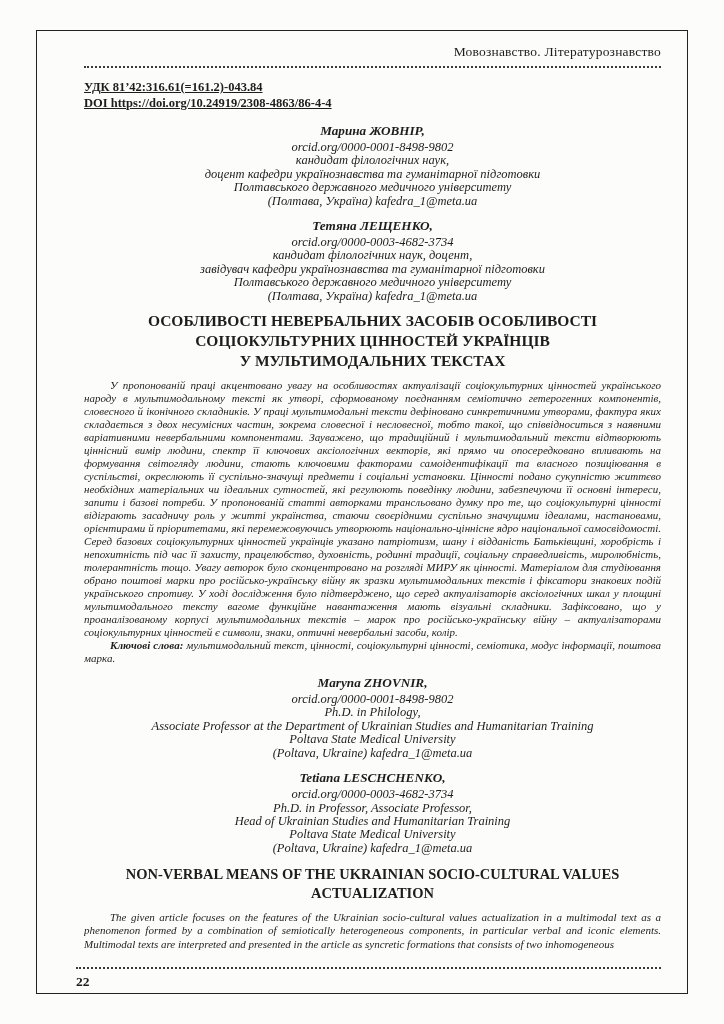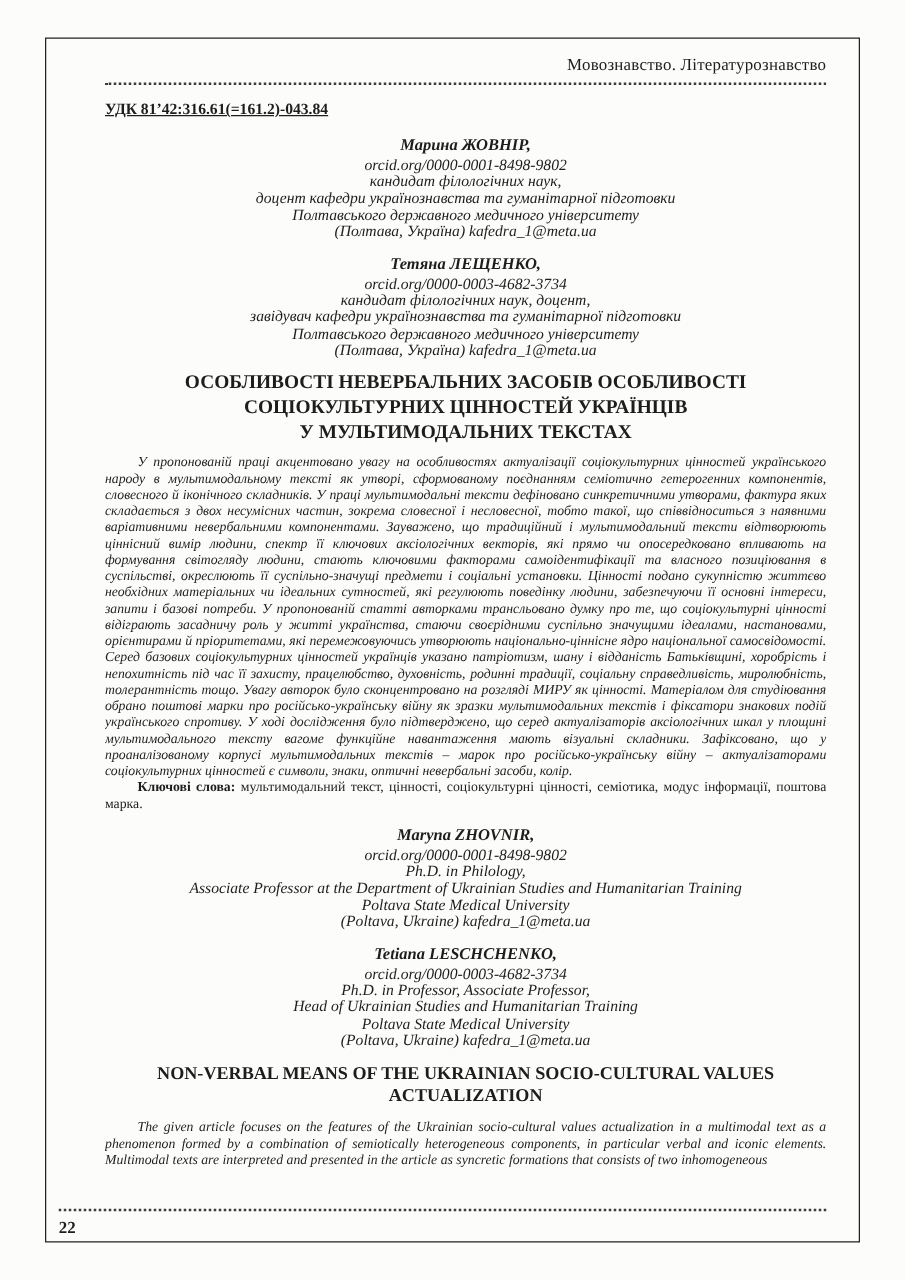--- a/index.html
+++ b/index.html
@@ -27,45 +27,46 @@
   .meta { margin-top:12px; font-weight:bold; font-size:12.5px; line-height:15.5px;text-decoration:underline; }
   .authors { margin-top:12px; text-align:center; font-style:italic; font-size:12.5px; line-height:13.4px; }
   .authors.second { margin-top:10px; }
   .author-name { font-weight:bold; font-size:13.2px; line-height:16px; margin-bottom:2px; }
   .title { margin-top:8px; text-align:center; font-weight:bold; font-size:15.5px; line-height:20px; }
   .abstract {
     margin-top:8px; font-style:italic; font-size:11px; line-height:13px;
     text-align:justify; text-indent:26px;
   }
   .keywords {
-    font-size:11px; line-height:13px;
+    font-style:italic; font-size:11px; line-height:13px;
     text-align:justify; text-indent:26px;
   }
   .kw-label { font-weight:bold; }
   .authors.en-first { margin-top:10px; }
   .title.en { margin-top:10px; font-size:14.5px; line-height:18.5px;text-align:center; }
   .abstract.en { margin-top:9px; line-height:13.2px; }
-  .footer { position:absolute; left:47px; right:63px; bottom:34px; }
+  .footer { position:absolute; left:76px; right:63px; bottom:34px; }
   .footer-row { display:flex; justify-content:space-between; align-items:baseline; margin-top:5px; }
   .page-num { font-weight:bold; font-size:13.5px; }
   .journal { font-style:italic; font-size:13.5px; }
 </style>
 </head>
 <body>
 
 <div class="page">
   <div class="frame"></div>
 
   <div class="content">
 
     <div class="running-head">Мовознавство. Літературознавство</div>
     <div class="rule"></div>
 
     <div class="meta">
       <div>УДК 81’42:316.61(=161.2)-043.84</div>
+      <div>DOI https://doi.org/10.24919/2308-4863/86-4-4</div>
     </div>
 
     <div class="authors">
       <div class="author-name">Марина ЖОВНІР,</div>
       <div>orcid.org/0000-0001-8498-9802</div>
       <div>кандидат філологічних наук,</div>
       <div>доцент кафедри українознавства та гуманітарної підготовки</div>
       <div>Полтавського державного медичного університету</div>
       <div>(Полтава, Україна) kafedra_1@meta.ua</div>
     </div>

